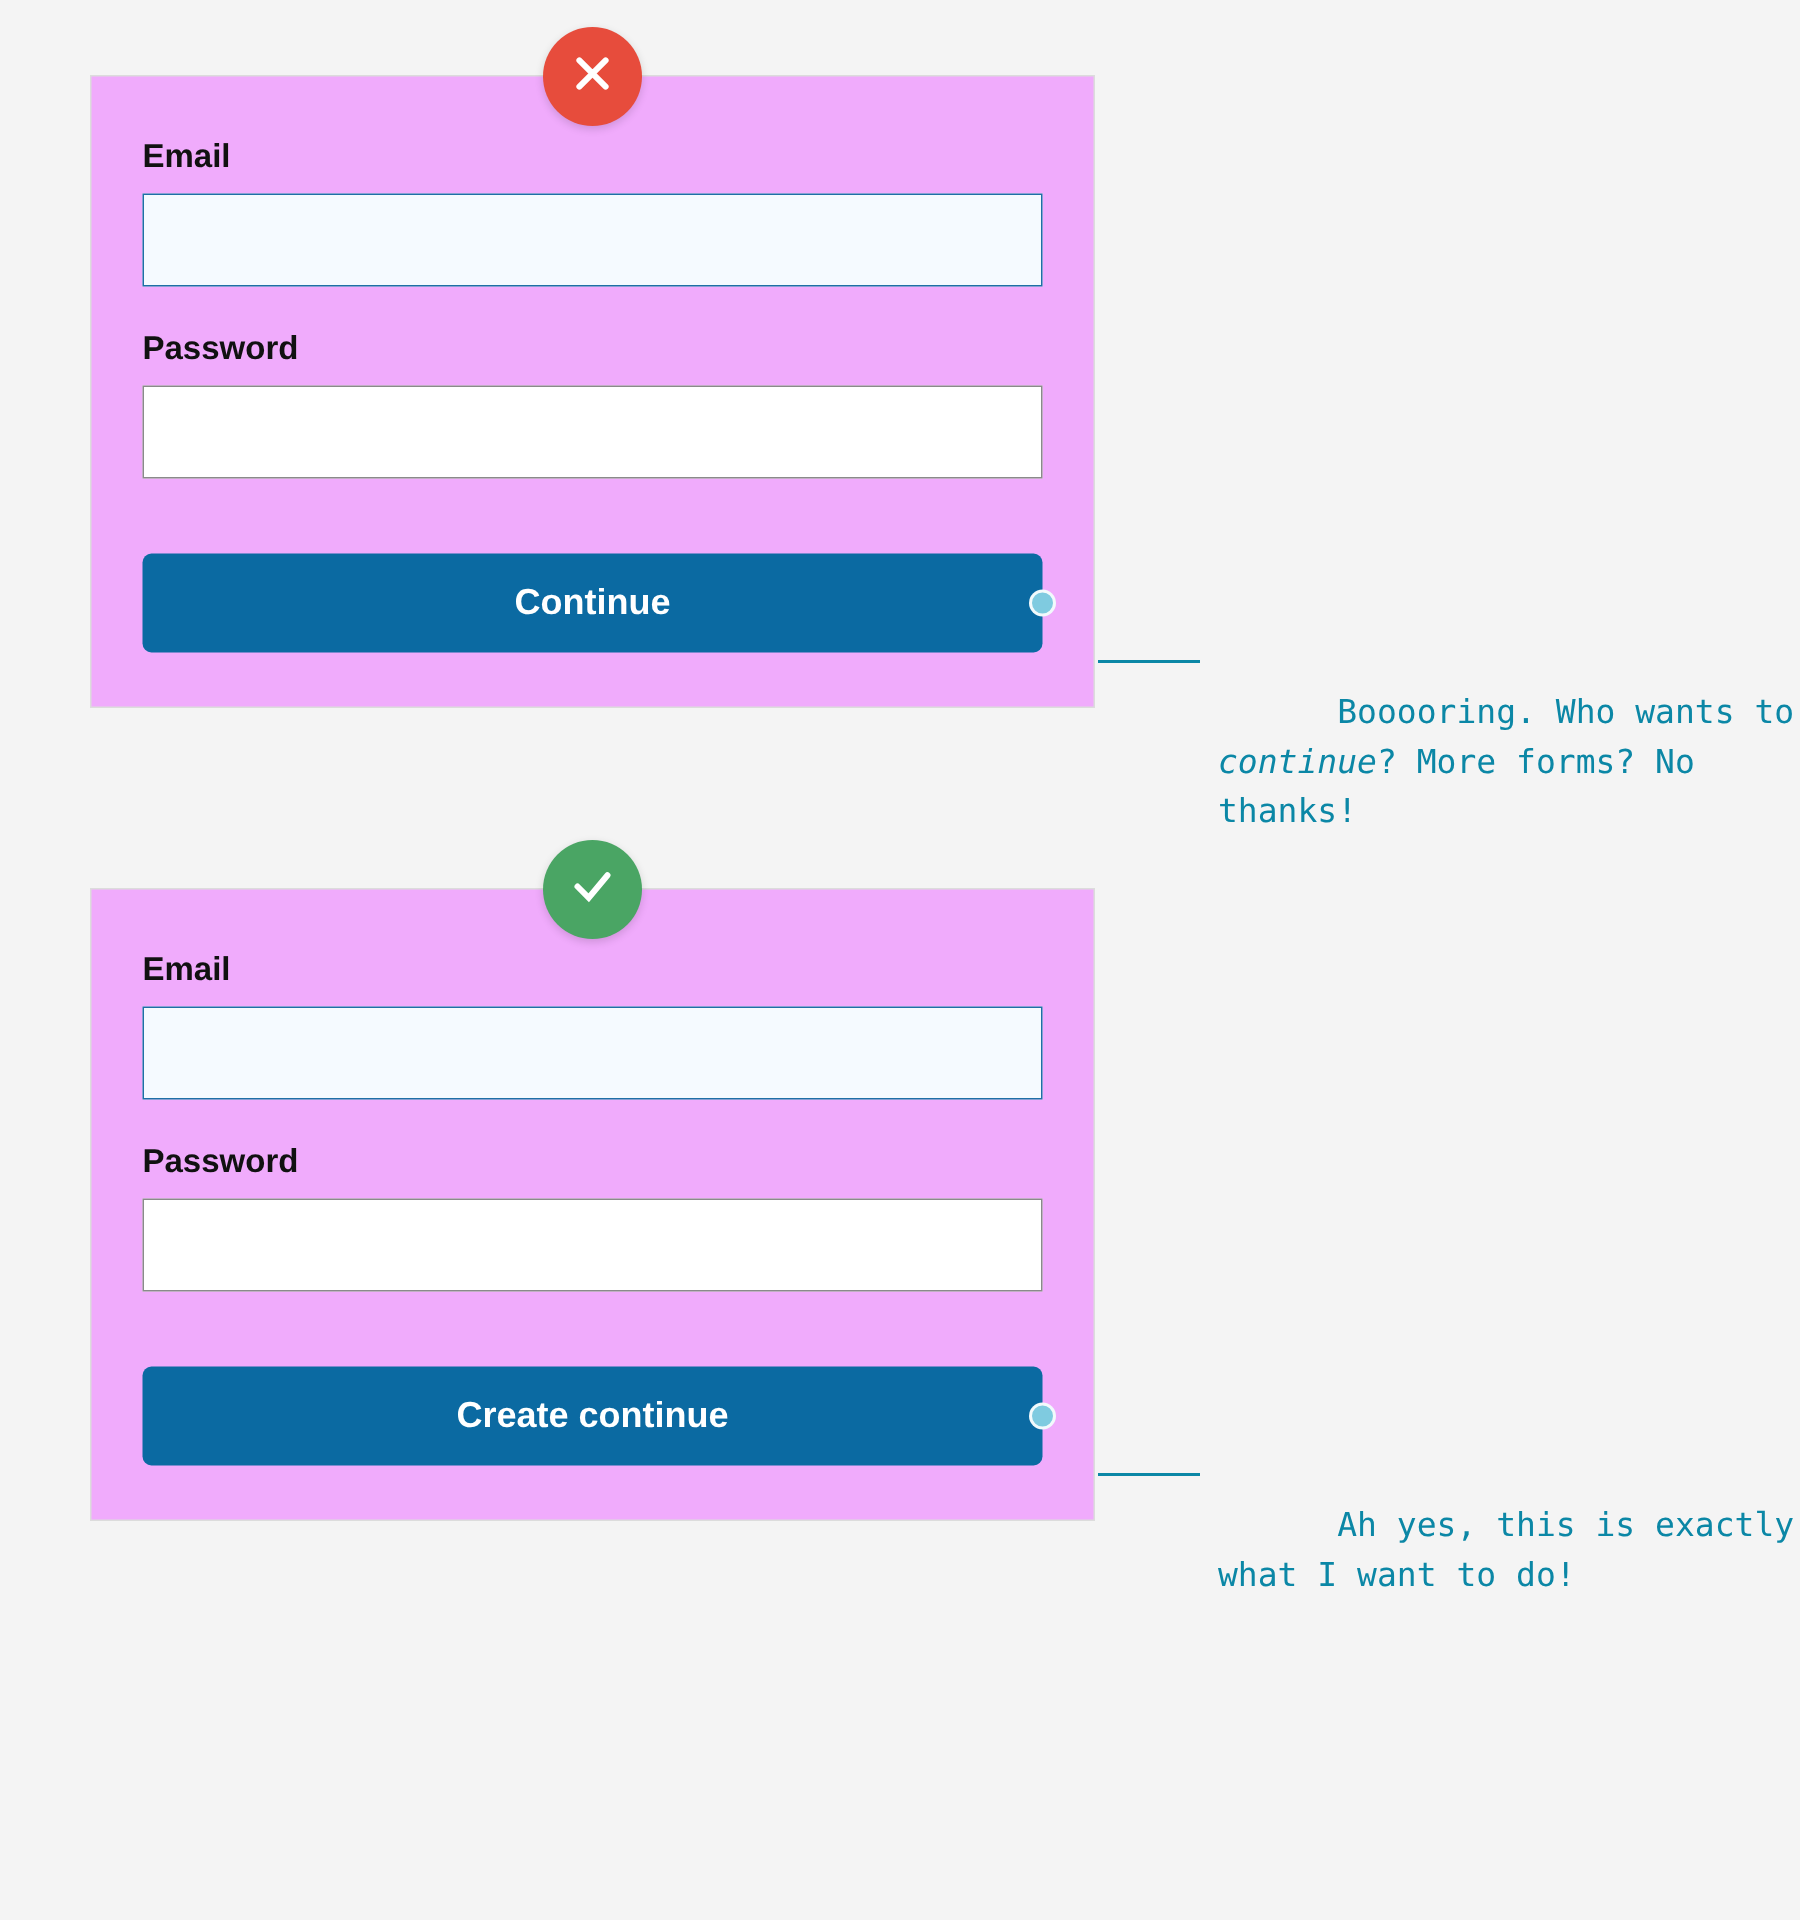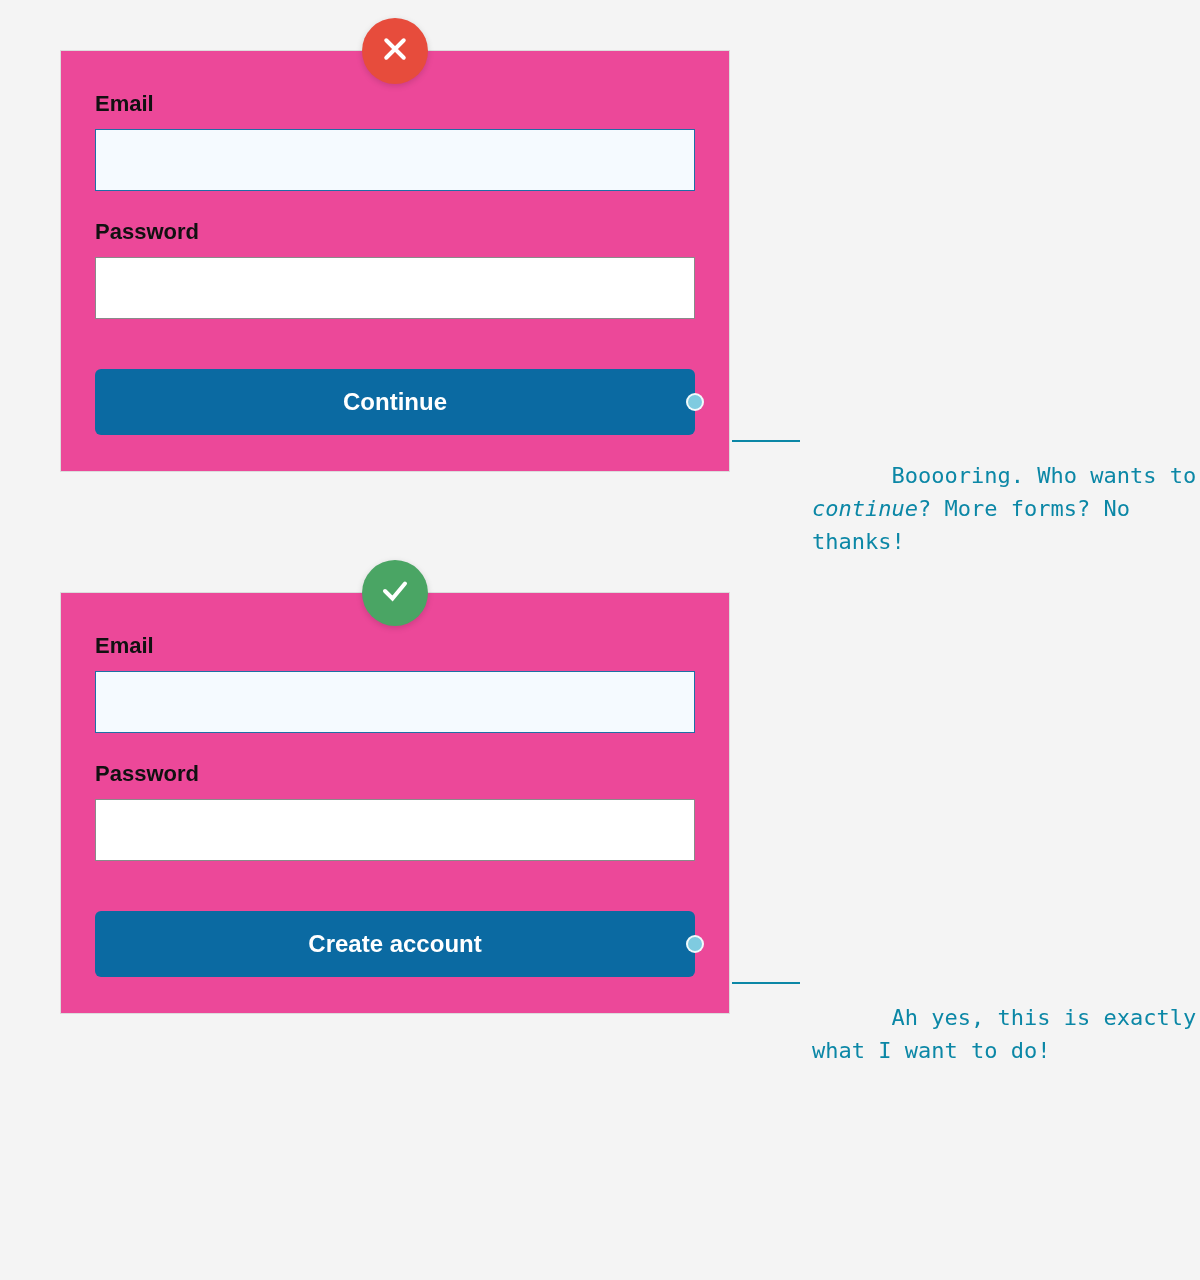--- a/index.html
+++ b/index.html
@@ -14,21 +14,21 @@
     padding: 50px 60px;
     display: flex;
     flex-direction: column;
     gap: 120px;
   }
   .example {
     position: relative;
   }
   .card {
     width: 670px;
-    background: #ec4899;
+    background: #f0abfc;
     border: 1px solid #dcdcdc;
     padding: 34px 34px 36px 34px;
     position: relative;
   }
   .badge {
     width: 66px;
     height: 66px;
     border-radius: 50%;
     position: absolute;
     top: -33px;
@@ -148,21 +148,21 @@
         </span>
       </div>
 
       <label class="field-label">Email</label>
       <input class="text-input focused" type="text" style="">
 
       <label class="field-label">Password</label>
       <input class="text-input" type="password" style="">
 
       <button class="primary-btn">
-        <span>Create account</span>
+        <span>Create continue</span>
         <span class="marker"></span>
       </button>
     </div>
 
     <div class="connector" style="left:672px; top:390px; width:68px;"></div>
 
     <div class="annotation" style="left:752px; top:376px;">
       <span>Ah yes, this is exactly what I want to do!</span><span class="italic"></span><span></span>
     </div>
   </div>

